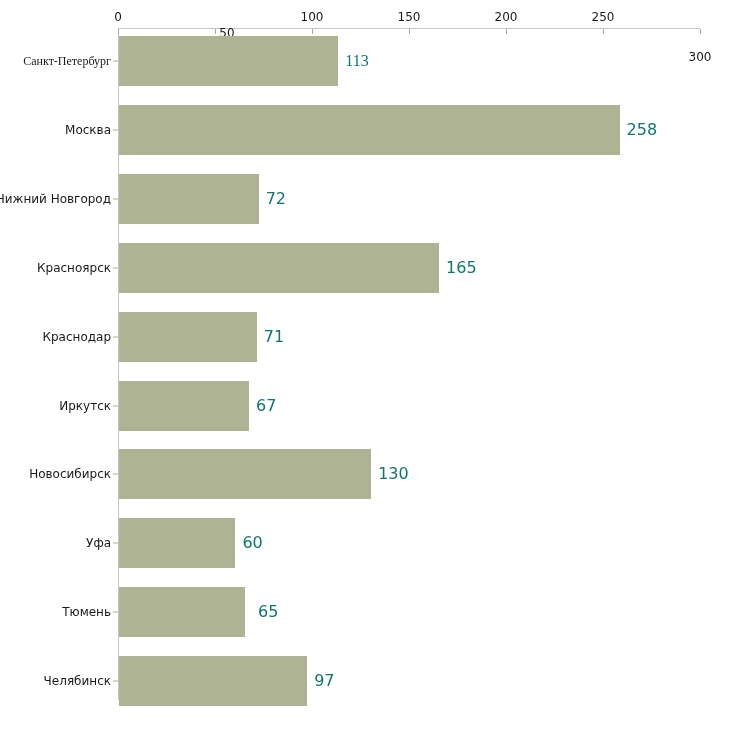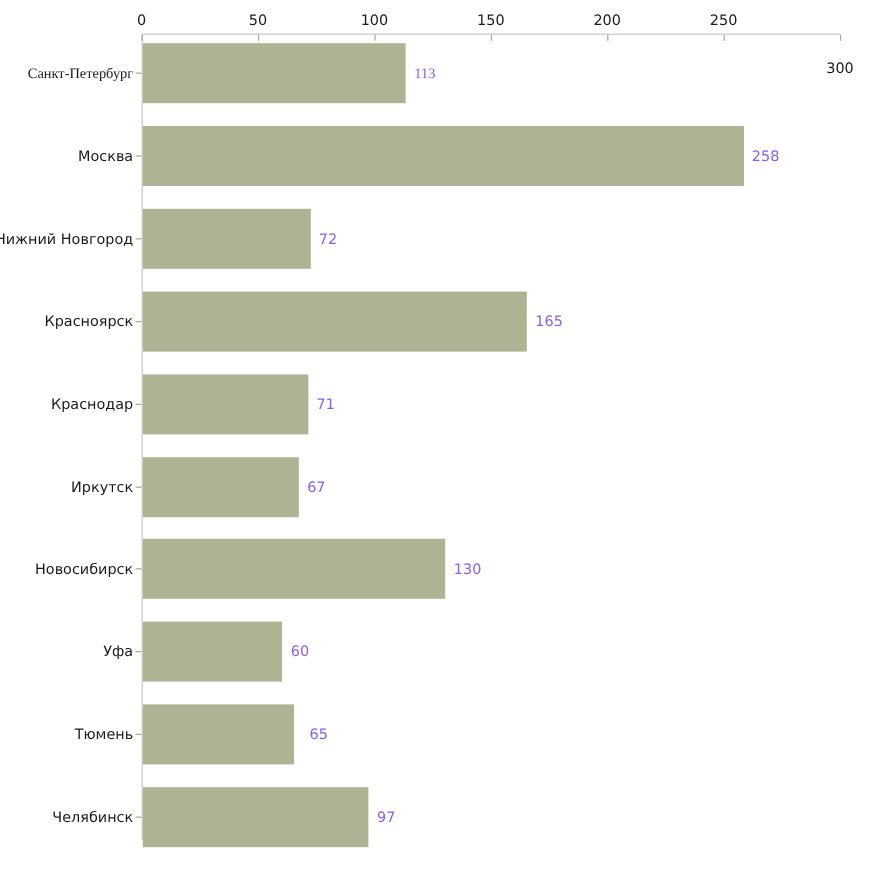--- a/index.html
+++ b/index.html
@@ -86,40 +86,40 @@
     position: absolute;
     left: 119px;
     top: 0;
     height: 100%;
     background: #aeb394;
   }
   .bar-value {
     position: absolute;
     top: 50%;
     transform: translateY(-50%);
-    font-size: 12px;
+    font-size: 16px;
     line-height: 14px;
-    color: #8b5cf6;
+    color: #0f766e;
     white-space: nowrap;
   }
 </style>
 </head>
 <body>
 
 <div id="chart-root">
 
   <div id="x-axis-line"></div>
 
   <div id="y-axis-line"></div>
 
   <div id="x-ticks">
       <div class="x-tick" style="left: 118px;"></div>
       <div class="x-tick-label" style="left: 118px;">0</div>
       <div class="x-tick" style="left: 215px;"></div>
-      <div class="x-tick-label" style="left: 215px;">50</div>
+      <div class="x-tick-label" style="left: 227px; margin-top: 16px;">50</div>
       <div class="x-tick" style="left: 312px;"></div>
       <div class="x-tick-label" style="left: 312px;">100</div>
       <div class="x-tick" style="left: 409px;"></div>
       <div class="x-tick-label" style="left: 409px;">150</div>
       <div class="x-tick" style="left: 506px;"></div>
       <div class="x-tick-label" style="left: 506px;">200</div>
       <div class="x-tick" style="left: 603px;"></div>
       <div class="x-tick-label" style="left: 603px;">250</div>
       <div class="x-tick" style="left: 700px;"></div>
       <div class="x-tick-label" style="left: 700px; margin-top: 40px;">300</div>

